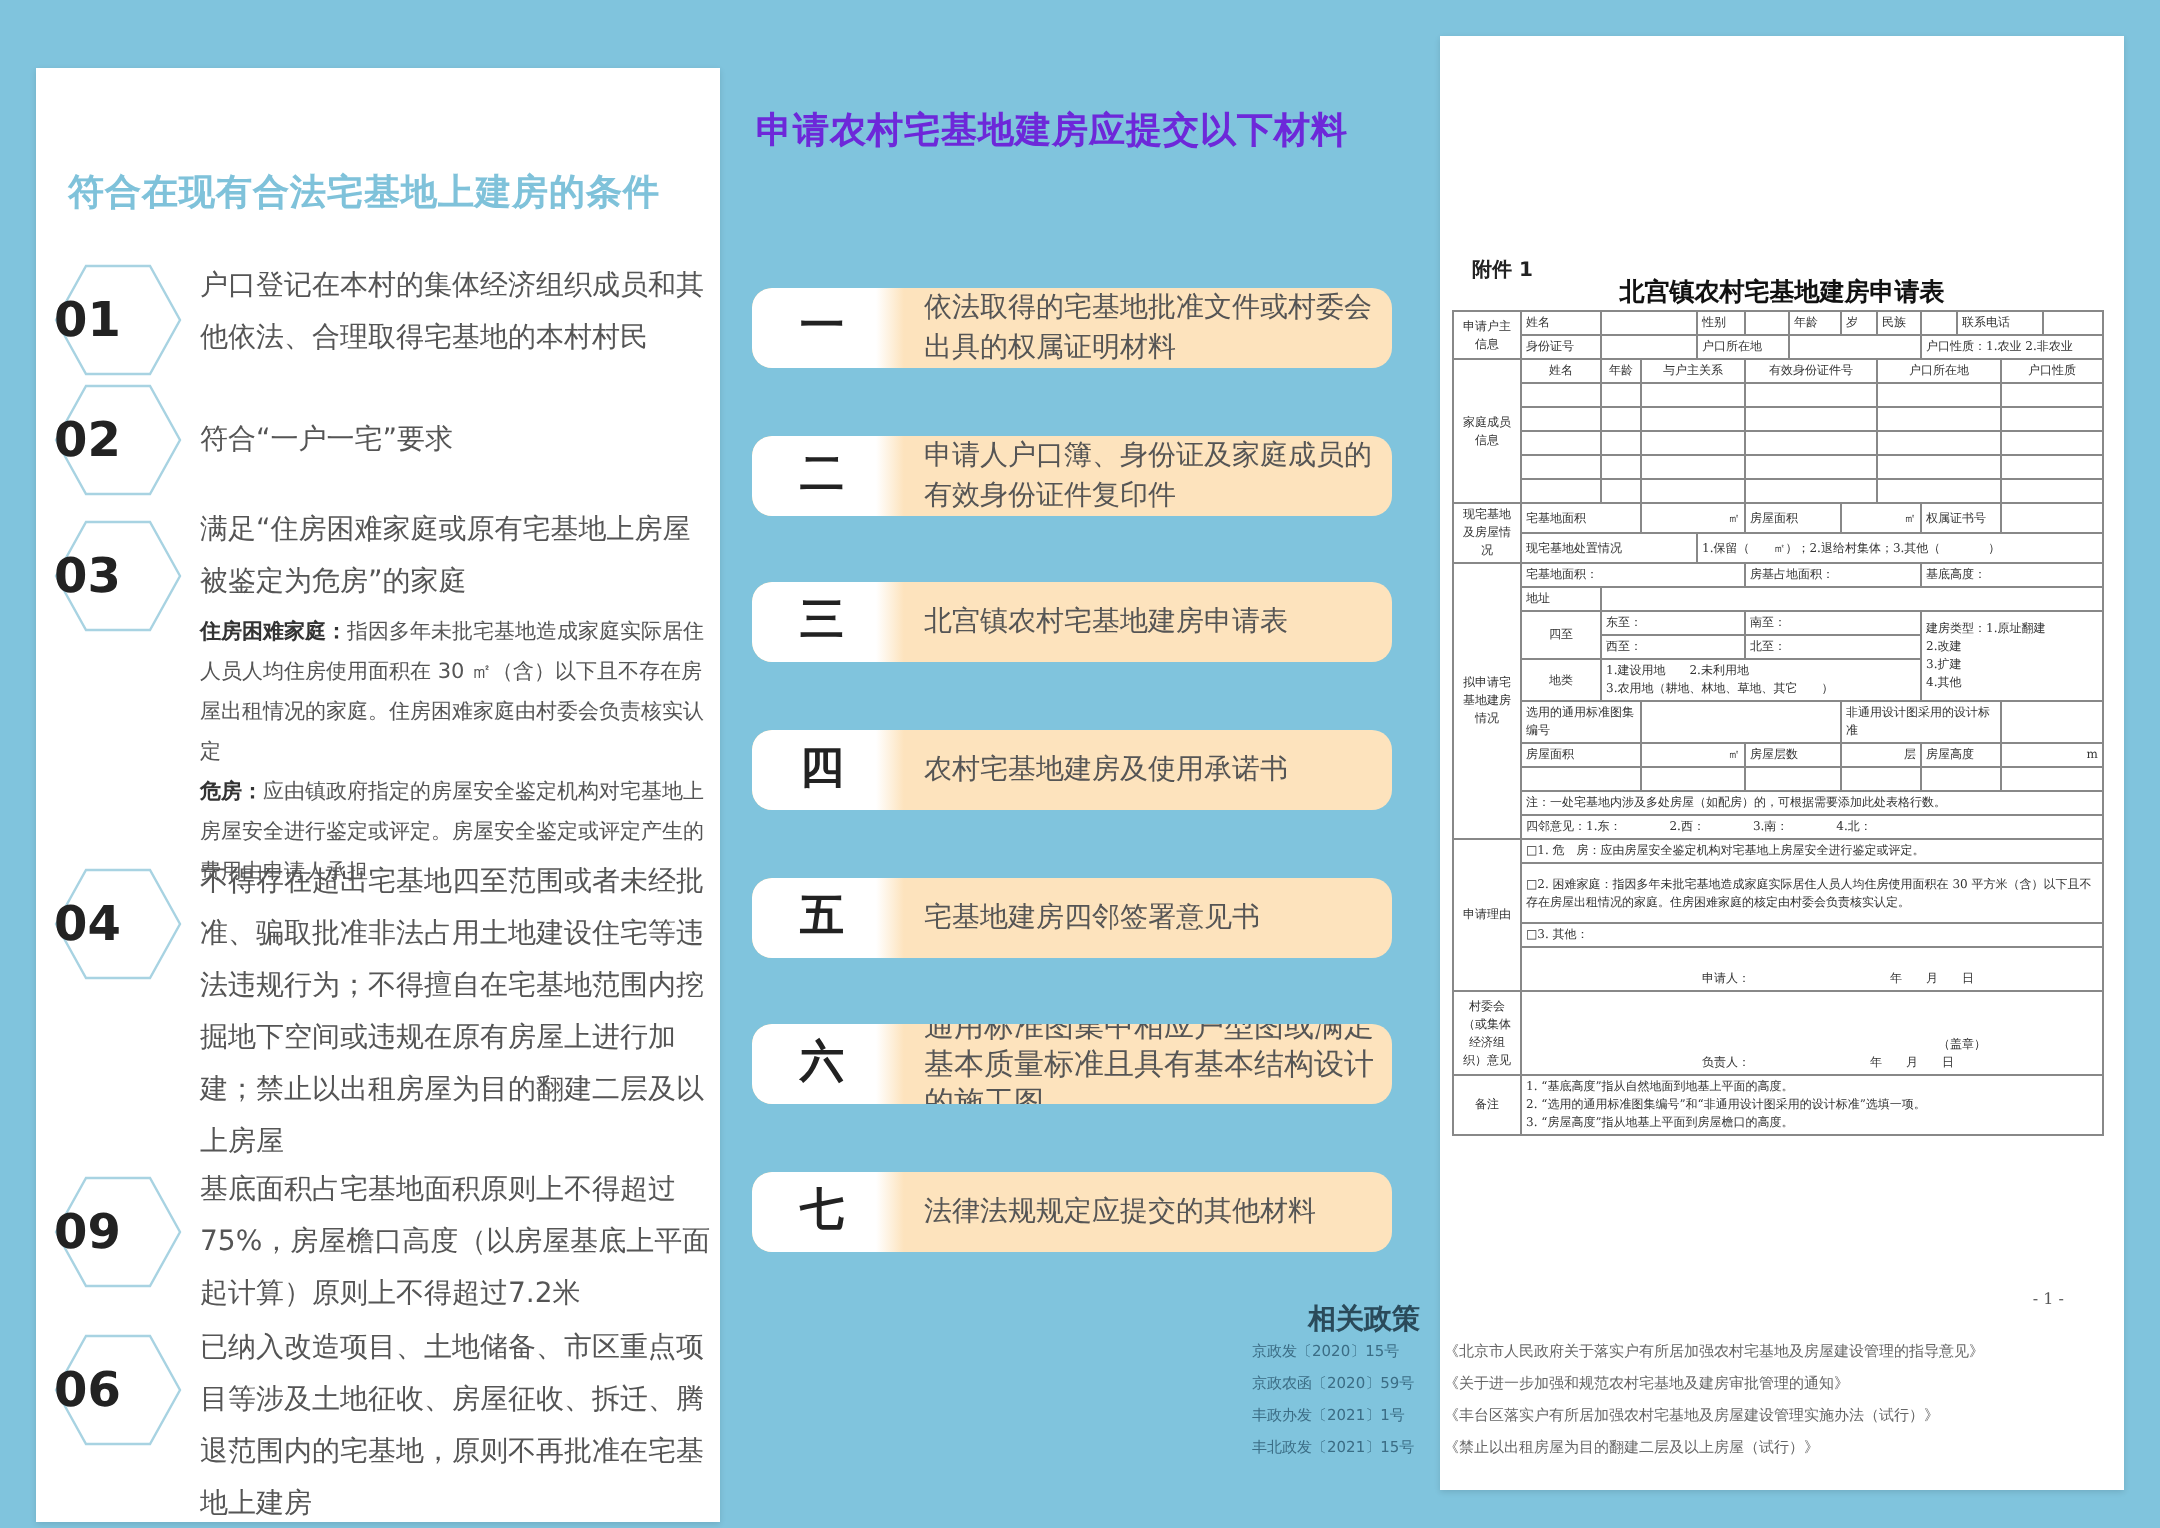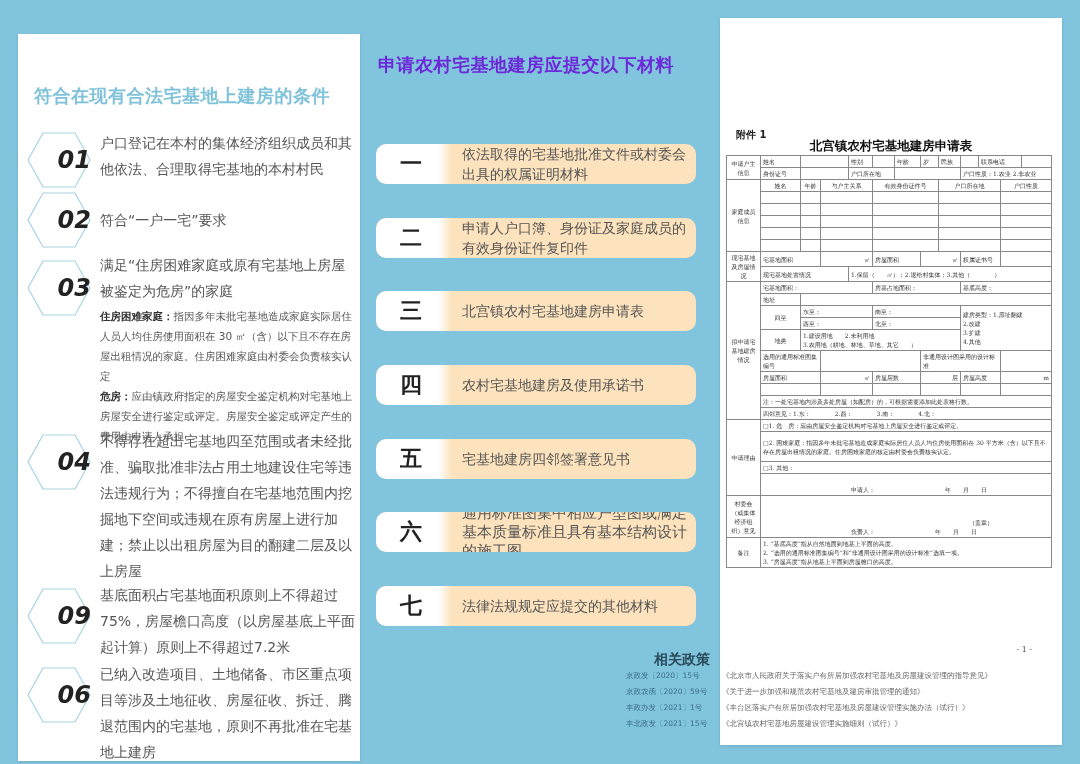--- a/index.html
+++ b/index.html
@@ -12,21 +12,21 @@
 
   .panel-title { position: absolute; font-weight: bold; font-size: 18px; color: #7fc2da; white-space: nowrap; letter-spacing: 0.5px; }
   #left-title { left: 16px; top: 50px; }
   #mid-title { left: 378px; top: 53px; color: #6d28d9; font-size: 18px; font-family: Liberation Serif, serif; }
   #right-title { left: 12px; top: 50px; }
 
   
   .cond { position: absolute; left: 0; width: 342px; }
   .hex { position: absolute; left: 9px; width: 64px; height: 56px; }
   .hex svg { width: 64px; height: 56px; }
-  .hex-num { position: absolute; left: 0; top: 0; width: 64px; height: 56px; line-height: 56px; text-align: right; font-weight: bold; font-size: 24px; color: #222; font-style: italic; }
+  .hex-num { position: absolute; left: 0; top: 0; width: 64px; height: 56px; line-height: 56px; text-align: left; font-weight: bold; font-size: 24px; color: #222; }
   .cond-text { position: absolute; left: 82px; width: 258px; font-size: 14px; line-height: 26px; color: #555; }
   .cond-note { font-size: 10.5px; line-height: 20px; color: #555; }
   .cond-note b { color: #333; }
 
   
   .mat { position: absolute; left: 376px; width: 320px; height: 40px; border-radius: 10px; background: #fde3bd; overflow: hidden; }
   .mat-num { position: absolute; left: 0; top: 0; width: 70px; height: 40px; background: #fff; border-radius: 10px 0 0 10px; text-align: center; line-height: 40px; font-weight: bold; font-size: 22px; color: #222; }
   .mat-fade { position: absolute; left: 62px; top: 0; width: 14px; height: 40px; background: linear-gradient(to right, #fff, #fde3bd); }
   .mat-text { position: absolute; left: 86px; top: 0; height: 40px; width: 232px; display: flex; align-items: center; font-size: 14px; line-height: 20px; color: #555; }
   .mat-text.small { font-size: 15px; line-height: 19px; }
@@ -342,13 +342,13 @@
     </tr>
   </tbody>
     </table>
   <div id="form-page">- 1 -</div>
 </div>
 
 <div id="policy-head">相关政策</div>
 <div class="pol" style="top:671px;"><span class="pol-code">京政发〔2020〕15号</span><span class="pol-title">《北京市人民政府关于落实户有所居加强农村宅基地及房屋建设管理的指导意见》</span></div>
 <div class="pol" style="top:687px;"><span class="pol-code">京政农函〔2020〕59号</span><span class="pol-title">《关于进一步加强和规范农村宅基地及建房审批管理的通知》</span></div>
 <div class="pol" style="top:703px;"><span class="pol-code">丰政办发〔2021〕1号</span><span class="pol-title">《丰台区落实户有所居加强农村宅基地及房屋建设管理实施办法（试行）》</span></div>
-<div class="pol" style="top:719px;"><span class="pol-code">丰北政发〔2021〕15号</span><span class="pol-title">《北宫镇农村宅基地房屋建设管理实施细则（试行）》</span></div>
+<div class="pol" style="top:719px;"><span class="pol-code">丰北政发〔2021〕15号</span><span class="pol-title">《禁止以出租房屋为目的翻建二层及以上房屋（试行）》</span></div>
 
 </body></html>

